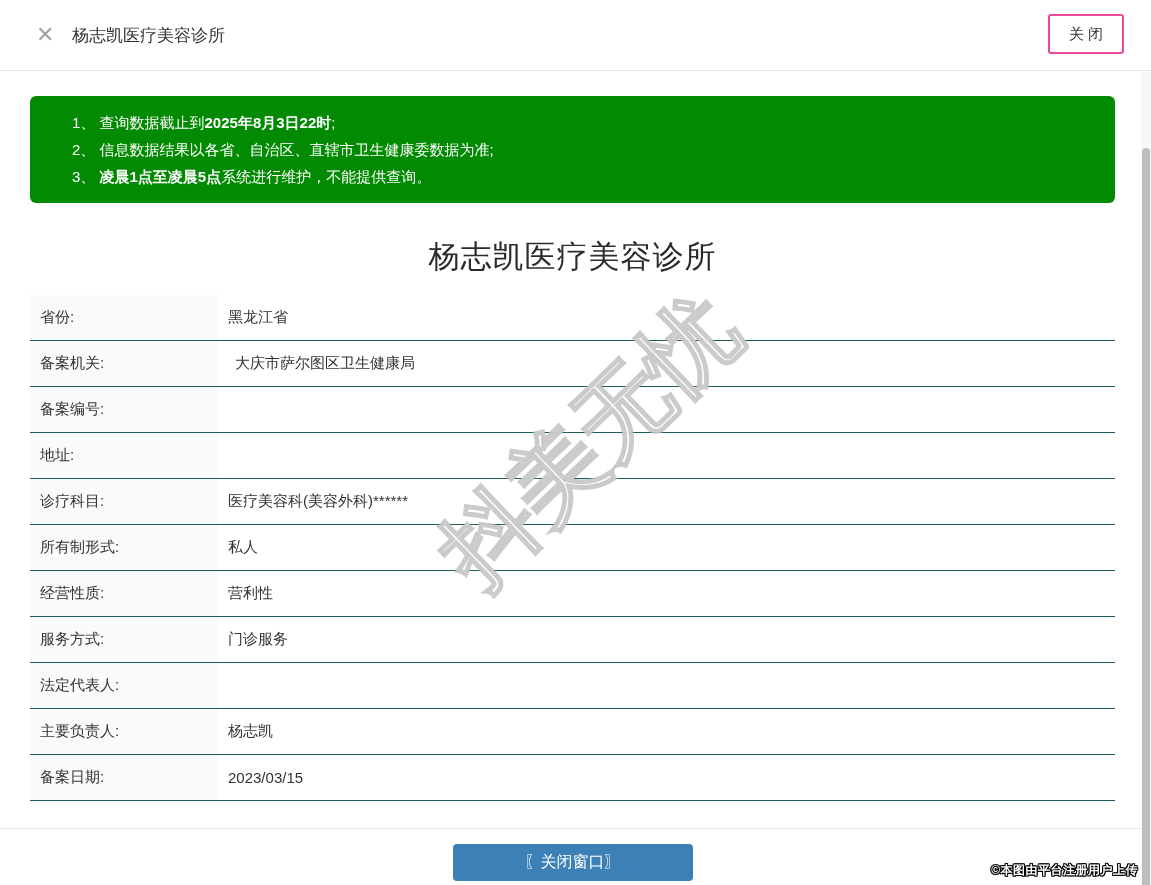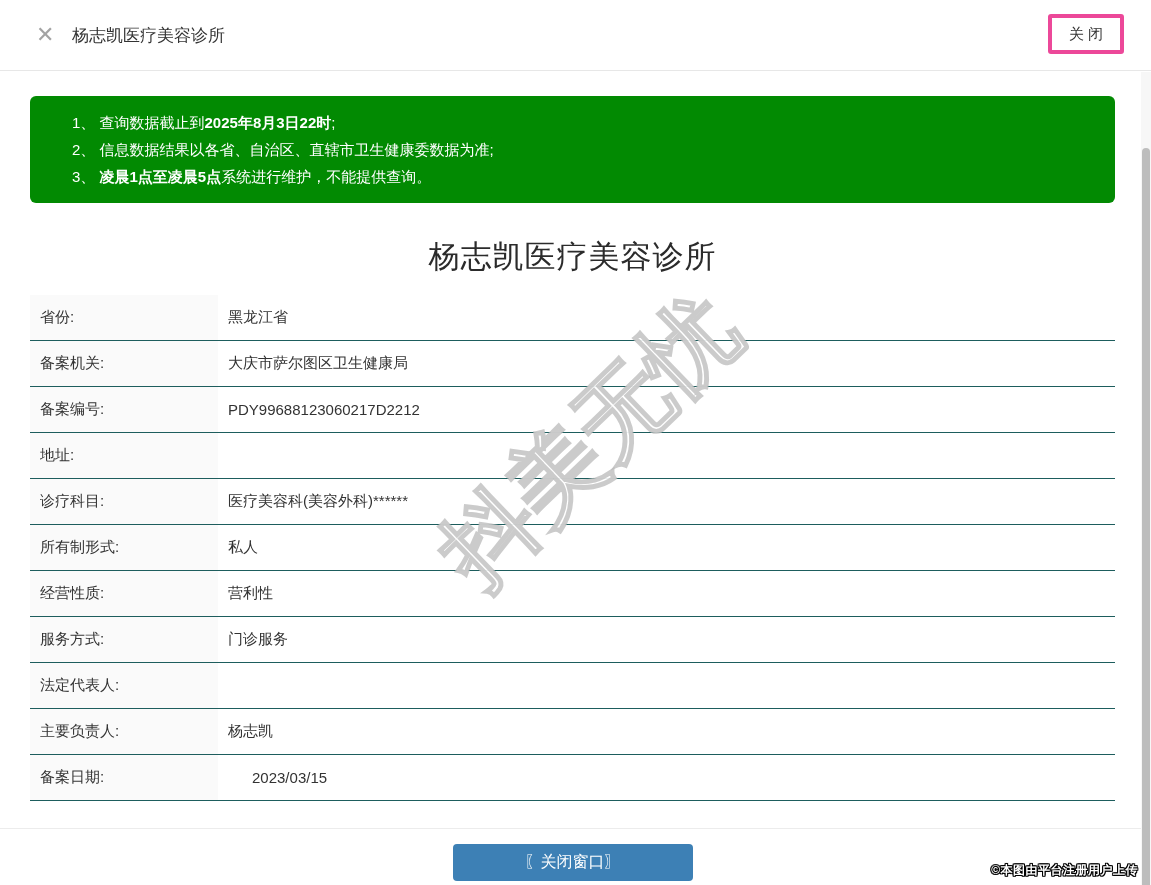--- a/index.html
+++ b/index.html
@@ -15,21 +15,21 @@
   }
   .x-icon {
     position:absolute; left:36px; top:22px; font-size:22px; color:#a3a3a3;
     cursor:pointer; line-height:26px; font-weight:400;
   }
   .h-title {
     position:absolute; left:72px; top:24px; font-size:17px; color:#333;
   }
   .close-btn {
     position:absolute; right:27px; top:14px; width:76px; height:40px;
-    background:#fff; border:4px solid #ec4899; border-radius:3px;
+    background:#fff; border:2px solid #ec4899; border-radius:3px;
     font-size:15px; color:#333; cursor:pointer;
     font-family:inherit;
   }
   
   .scroll-track {
     position:absolute; right:0; top:72px; width:10px; height:813px;
     background:#f7f7f7;
   }
   .scroll-thumb {
     position:absolute; right:1px; top:76px; width:8px; height:780px;
@@ -100,27 +100,26 @@
       <div class="notice-line"><span>1、 查询数据截止到</span><span class="b">2025年8月3日22时</span><span>;</span></div>
       <div class="notice-line"><span>2、 信息数据结果以各省、自治区、直辖市卫生健康委数据为准;</span></div>
       <div class="notice-line"><span>3、 </span><span class="b">凌晨1点至凌晨5点</span><span>系统进行维护，不能提供查询。</span></div>
     </div>
   <h1 class="page-title">杨志凯医疗美容诊所</h1>
   <div class="rtable" id="rtable">
       <div class="trow" style="border-bottom-color: rgb(29, 93, 93);">
         <div class="tlabel">省份:</div>
         <div class="tvalue">黑龙江省</div>
       </div>
-      <div class="trow" style="border-bottom-color: rgb(29, 93, 93);">
+      <div class="trow" style="border-bottom-color: rgb(29, 93, 93); gap: 7px;">
         <div class="tlabel">备案机关:</div>
         <div class="tvalue">大庆市萨尔图区卫生健康局</div>
       </div>
       <div class="trow" style="border-bottom-color: rgb(29, 93, 93);">
         <div class="tlabel">备案编号:</div>
-        <div class="tvalue">PDY99688123060217D2212</div>
       </div>
       <div class="trow" style="border-bottom-color: rgb(29, 93, 93);">
         <div class="tlabel">地址:</div>
       </div>
       <div class="trow" style="border-bottom-color: rgb(29, 93, 93);">
         <div class="tlabel">诊疗科目:</div>
         <div class="tvalue">医疗美容科(美容外科)******</div>
       </div>
       <div class="trow" style="border-bottom-color: rgb(29, 93, 93);">
         <div class="tlabel">所有制形式:</div>
@@ -135,21 +134,21 @@
         <div class="tvalue">门诊服务</div>
       </div>
       <div class="trow" style="border-bottom-color: rgb(29, 93, 93);">
         <div class="tlabel">法定代表人:</div>
         <div class="tvalue"></div>
       </div>
       <div class="trow" style="border-bottom-color: rgb(29, 93, 93);">
         <div class="tlabel">主要负责人:</div>
         <div class="tvalue">杨志凯</div>
       </div>
-      <div class="trow" style="border-bottom-color: rgb(29, 93, 93); gap: 24px;">
+      <div class="trow" style="border-bottom-color: rgb(29, 93, 93);">
         <div class="tlabel">备案日期:</div>
         <div class="tvalue">2023/03/15</div>
       </div>
     </div>
   <div class="footer-divider"></div>
   <div class="btn-row">
     <button class="close-window-btn" style="background: rgb(61, 128, 181);">〖关闭窗口〗</button>
   </div>
 </div>
 

